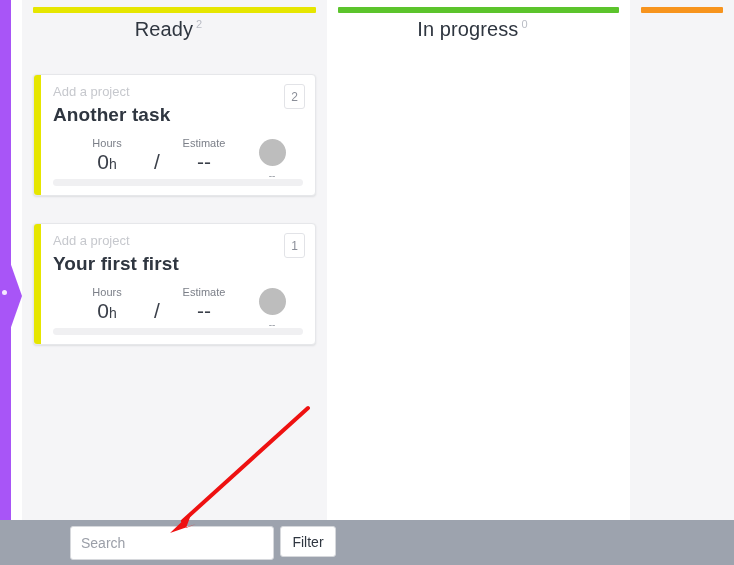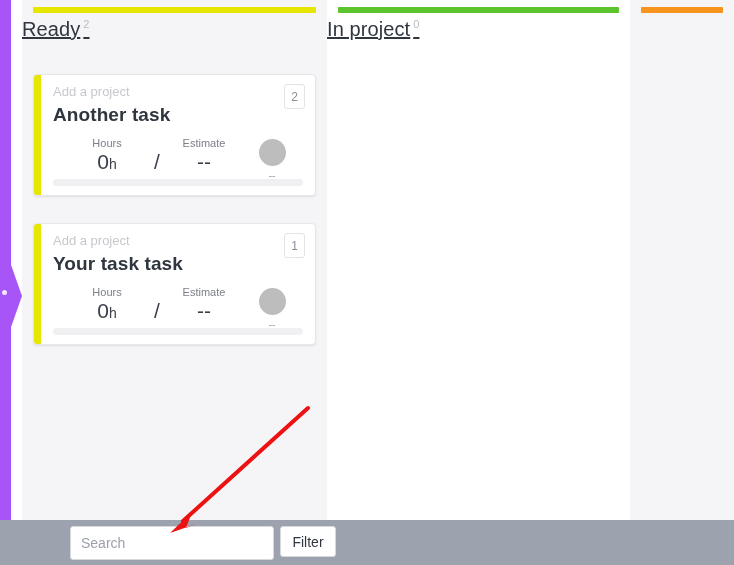--- a/index.html
+++ b/index.html
@@ -71,27 +71,26 @@
     left: 11px;
     right: 11px;
     height: 6px;
     border-radius: 1px;
   }
   .col-head {
     position: absolute;
     top: 18px;
     left: 0;
     right: 12px;
-    text-align: left;
+    text-align: center;
     font-size: 20px;
     color: #2f3640;
     font-weight: 400;
     letter-spacing: 0.1px;
     white-space: nowrap;
-    text-decoration: underline;
   }
   .col-count {
     font-size: 11px;
     color: #b9bcc4;
     vertical-align: super;
     margin-left: 3px;
   }
 
   
   .card-list {
@@ -306,21 +305,21 @@
           </div>
         </div>
 
         <div class="card-progress"></div>
       </div>
 
       <div class="card">
         <div class="card-stripe" style="background:#e6e600"></div>
         <div class="card-body">
           <div class="card-project">Add a project</div>
-          <div class="card-title">Your task task</div>
+          <div class="card-title">Your first first</div>
         </div>
         <div class="card-badge">1</div>
 
         <div class="card-metrics">
           <div class="metric m-hours">
             <div class="metric-label">Hours</div>
             <div class="metric-value"><span>0</span><span class="unit">h</span></div>
           </div>
           <div class="metric m-slash">/</div>
           <div class="metric m-estimate">
@@ -335,21 +334,21 @@
 
         <div class="card-progress"></div>
       </div>
 
     </div>
   </div>
 
   <div class="column col-progress">
     <div class="col-bar" style="background:#5cc42c"></div>
     <div class="col-head">
-      <span>In project</span><span class="col-count">0</span>
+      <span>In progress</span><span class="col-count">0</span>
     </div>
     <div class="card-list"></div>
   </div>
 
   <div class="column col-done">
     <div class="col-bar" style="background:#f7941e"></div>
     <div class="card-list"></div>
   </div>
 
 </div>

